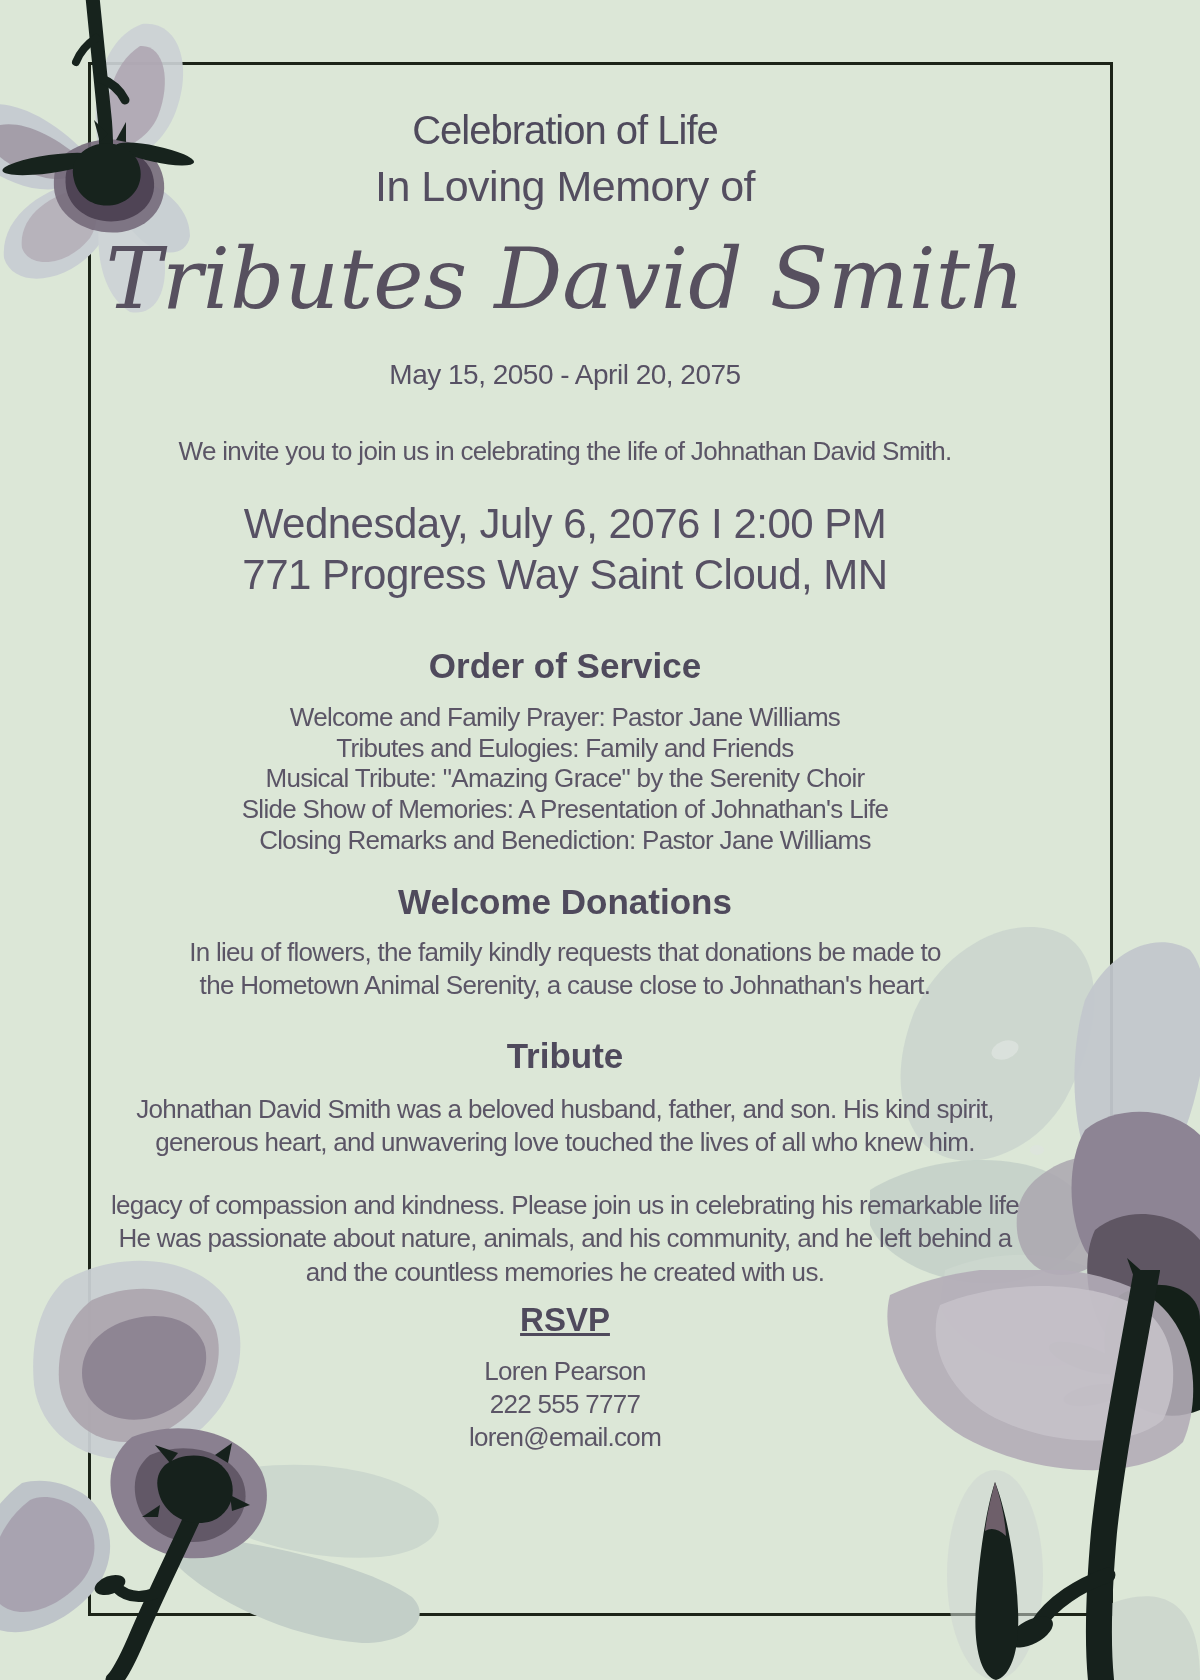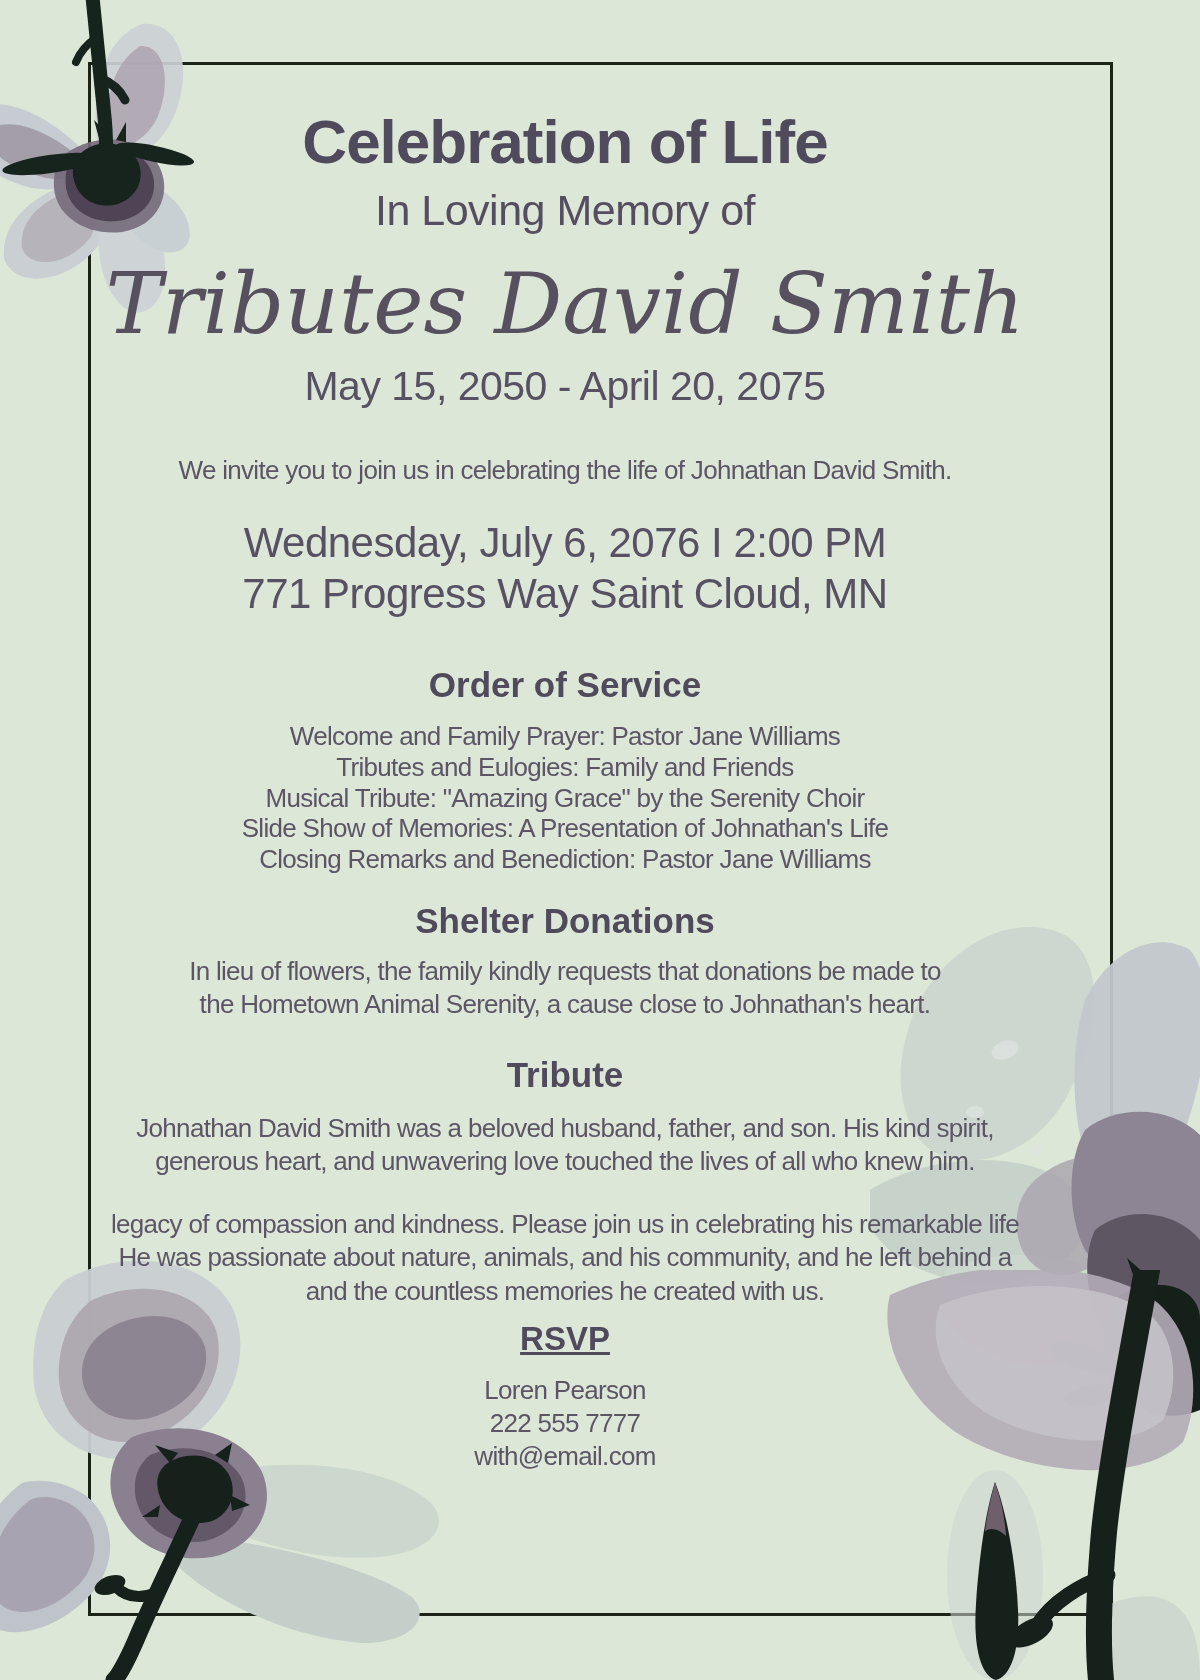--- a/index.html
+++ b/index.html
@@ -18,29 +18,29 @@
   .art-a  { left:-50px; top:-18px; }
   .art-b1 { left:615px; top:850px; }
   .art-b2 { left:845px; top:1270px; }
   .art-c  { left:-40px; top:1255px; }
   .content {
     position:absolute; left:60px; top:0; width:1010px; z-index:3;
     text-align:center;
   }
   .line { white-space:nowrap; }
   .title {
-    margin-top:108px; font-size:62px; font-weight:bold; letter-spacing:-1px;
+    margin-top:108px; font-size:40px; font-weight:normal; letter-spacing:-1px;
     color:var(--heading_text,#4f4a5c); line-height:1.1;
   }
   .subtitle { margin-top:10px; font-size:43px; font-weight:400; letter-spacing:-0.5px; color:#544e60; line-height:1.15; }
   .name {
     margin-top:16px; font-family:"DejaVu Serif",serif; font-style:italic; font-weight:400;
     font-size:85px; line-height:1.22; color:#57505f;
   }
-  .dates { margin-top:8px; font-size:41px; letter-spacing:-0.5px; line-height:1.15; color:#575164;text-align:center; }
+  .dates { margin-top:28px; font-size:28px; letter-spacing:-0.5px; line-height:1.15; color:#575164;text-align:center; }
   .invite { margin-top:44px; font-size:26px; letter-spacing:-0.7px; line-height:1.3; }
   .event { margin-top:30px; font-size:42px; letter-spacing:-0.5px; line-height:1.2; color:#575164; }
   .section-heading { font-size:35px; font-weight:bold; color:var(--heading_text,#4f4a5c); line-height:1.15; }
   .oos-h { margin-top:46px; }
   .body-line { font-size:26px; letter-spacing:-0.7px; line-height:1.18; }
   .oos-list { margin-top:16px; }
   .md-h { margin-top:26px; }
   .md-text { margin-top:14px; }
   .md-text .body-line, .tr-p1 .body-line, .tr-p2 .body-line, .rsvp-lines .body-line { line-height:1.28; }
   .tr-h { margin-top:34px; }
@@ -148,38 +148,38 @@
 
     <div class="section-heading oos-h">Order of Service</div>
     <div class="oos-list">
         <div class="line body-line">Welcome and Family Prayer: Pastor Jane Williams</div>
         <div class="line body-line">Tributes and Eulogies: Family and Friends</div>
         <div class="line body-line">Musical Tribute: "Amazing Grace" by the Serenity Choir</div>
         <div class="line body-line">Slide Show of Memories: A Presentation of Johnathan's Life</div>
         <div class="line body-line">Closing Remarks and Benediction: Pastor Jane Williams</div>
       </div>
 
-    <div class="section-heading md-h">Shelter Donations</div>
+    <div class="section-heading md-h">Welcome Donations</div>
     <div class="md-text">
         <div class="line body-line">In lieu of flowers, the family kindly requests that donations be made to</div>
         <div class="line body-line">the Hometown Animal Serenity, a cause close to Johnathan's heart.</div>
       </div>
 
     <div class="section-heading tr-h">Tribute</div>
     <div class="tr-p1">
         <div class="line body-line">Johnathan David Smith was a beloved husband, father, and son. His kind spirit,</div>
         <div class="line body-line">generous heart, and unwavering love touched the lives of all who knew him.</div>
       </div>
     <div class="tr-p2">
         <div class="line body-line">legacy of compassion and kindness. Please join us in celebrating his remarkable life</div>
         <div class="line body-line">He was passionate about nature, animals, and his community, and he left behind a</div>
         <div class="line body-line">and the countless memories he created with us.</div>
       </div>
 
     <div class="rsvp-h">RSVP</div>
     <div class="rsvp-lines">
       <div class="line body-line">Loren Pearson</div>
       <div class="line body-line">222 555 7777</div>
-      <div class="line body-line">with@email.com</div>
+      <div class="line body-line">loren@email.com</div>
     </div>
   </div>
 
 </div>
 
 </body></html>

